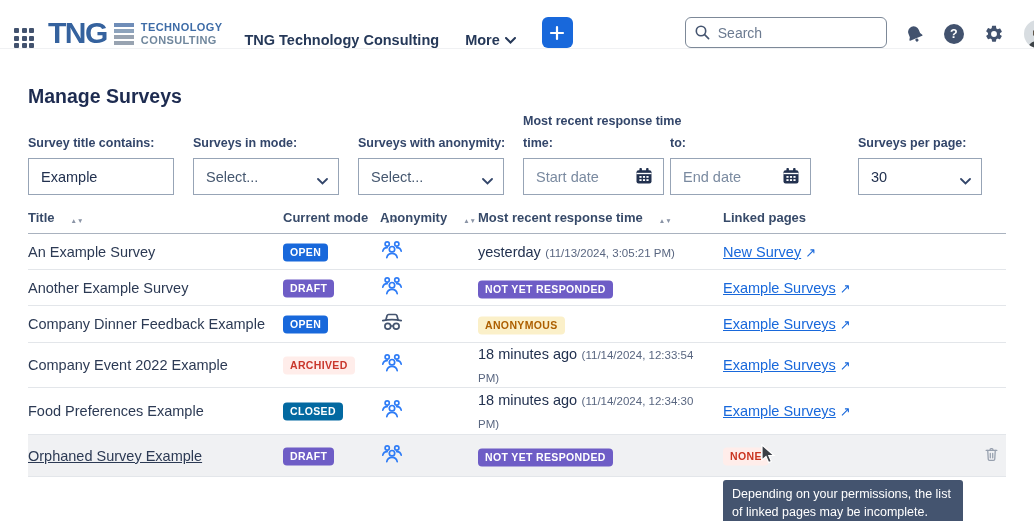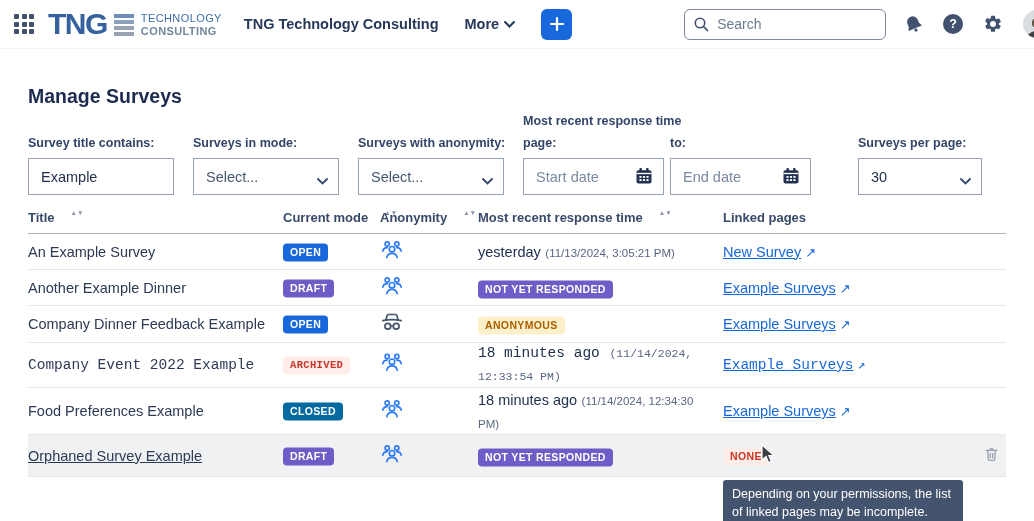--- a/index.html
+++ b/index.html
@@ -1,34 +1,34 @@
 <!DOCTYPE html>
 <html><head>
 <meta charset="utf-8">
 <style>
   * { margin:0; padding:0; box-sizing:border-box; }
   html,body { width:1034px; height:521px; background:#fff; overflow:hidden;
     font-family:"Liberation Sans", sans-serif; }
 
   
-  .topbar { height:49px; display:flex; align-items:center; padding:0 14px;
+  .topbar { height:49px; display:flex; align-items:flex-end; padding:0 14px;
     border-bottom:1px solid #f0f1f3; background:#fff; }
   .grid-icon { width:20px; height:20px; display:grid; grid-template-columns:repeat(3,1fr);
     gap:2.5px; cursor:pointer; margin-right:14px; flex:none; }
   .grid-icon i { background:#42526E; border-radius:1px; }
   .logo { display:flex; align-items:center; flex:none; cursor:pointer; }
   .logo-tng { font-size:30px; font-weight:800; color:#35629E; letter-spacing:-1.5px; line-height:1; }
   .logo-lines { display:flex; flex-direction:column; gap:2.5px; margin:2px 7px 0 7px; }
   .logo-lines i { width:20px; height:3.5px; }
   .logo-lines i:nth-child(1){background:#6F8DB8;}
   .logo-lines i:nth-child(2){background:#8DA3BC;}
   .logo-lines i:nth-child(3){background:#98A3B1;}
   .logo-lines i:nth-child(4){background:#98A3B1;}
   .logo-words { display:flex; flex-direction:column; line-height:1.15; margin-top:2px; }
-  .logo-word1 { font-size:11px; font-weight:normal; letter-spacing:.4px; color:#3E6CA7; }
+  .logo-word1 { font-size:11px; font-weight:bold; letter-spacing:.4px; color:#3E6CA7; }
   .logo-word2 { font-size:11px; font-weight:bold; letter-spacing:.4px; color:#70879D; }
   .nav-space { margin-left:22px; font-size:14.5px; font-weight:bold; color:#253858; cursor:pointer; flex:none; }
   .nav-more { margin-left:26px; font-size:14.5px; font-weight:bold; color:#253858; cursor:pointer;
     display:flex; align-items:center; gap:5px; flex:none; }
   .create-btn { margin-left:26px; width:31px; height:31px; background:#1868DB; border:none;
     border-radius:6px; color:#fff; cursor:pointer; display:flex; align-items:center;
     justify-content:center; flex:none; }
   .search-wrap { position:relative; margin-left:112px; flex:none; }
   .search-wrap input { width:202px; height:31px; border:1px solid #7D8998; border-radius:6px;
     padding:0 10px 0 32px; font-size:14px; color:#253858; outline:none;
@@ -61,32 +61,32 @@
   .fselect .sel-text { color:#45576F; white-space:nowrap; overflow:hidden; }
   .fselect .chev { position:absolute; right:10px; top:13px; pointer-events:none; }
   .date-wrap { position:absolute; top:44px; }
   .date-wrap input { position:static; width:141px; padding-right:36px; }
   .date-wrap .cal { position:absolute; right:10px; top:8px; cursor:pointer; }
 
   
   .table { position:relative; margin-top:12px; }
   .thead { position:relative; height:24px; border-bottom:1.5px solid #A9B2BF; }
   .thcell { position:absolute; top:0; font-size:13px; font-weight:bold; color:#374A69;
-    display:flex; align-items:flex-start; gap:16px; cursor:pointer; white-space:nowrap; }
+    display:flex; align-items:flex-end; gap:16px; cursor:pointer; white-space:nowrap; }
   .thcell.static { cursor:default; }
   .sort { display:inline-flex; flex-direction:column; font-size:6.5px; color:#8A94A6;
     line-height:1.05; letter-spacing:0; }
   .c-title { left:0; width:250px; }
   .c-mode  { left:255px; width:92px; }
   .c-anon  { left:352px; width:90px; }
   .c-time  { left:450px; width:218px; }
   .c-link  { left:695px; width:250px; }
 
   .trow { position:relative; border-bottom:1px solid #E3E6EA; cursor:pointer; }
-  .h36{height:36px;} .h37{height:37px;} .h45{height:45px;font-family:Liberation Mono, monospace;} .h47{height:47px;} .h42{height:42px;}
+  .h36{height:36px;} .h37{height:37px;} .h45{height:45px;} .h47{height:47px;} .h42{height:42px;}
   .trow.hovered { background:#F0F1F3; }
   .cell { position:absolute; top:50%; transform:translateY(-50%); }
   .title-text { font-size:14.5px; color:#2C3A54; }
   .trow.hovered .title-text { text-decoration:underline; }
   .time-main { font-size:14.5px; color:#22314F; }
   .time-detail { font-size:11.5px; color:#596680; }
   .cell.c-time { line-height:1.45; }
 
   .badge { display:inline-block; font-size:10.5px; font-weight:bold; letter-spacing:.35px;
     padding:3px 7px; border-radius:4px; line-height:1.15; white-space:nowrap; }
@@ -206,21 +206,21 @@
       <div class="fctrl fselect" style="left:0;">
         <span class="sel-text">Select...</span>
         <span class="chev"><svg width="11" height="7" viewBox="0 0 11 7">
               <path d="M1 1l4.5 4.5L10 1" fill="none" stroke="#33466A" stroke-width="1.8" stroke-linecap="round"></path>
             </svg></span>
       </div>
     </div>
 
     <div class="fgroup" style="left:495px;">
       <span class="flabel mrt-label">Most recent response time</span>
-      <span class="flabel" style="left:0;">page:</span>
+      <span class="flabel" style="left:0;">time:</span>
       <div class="date-wrap" style="left:0;">
         <input class="fctrl" type="text" placeholder="Start date" style="">
         <span class="cal">
           <svg width="20" height="20" viewBox="0 0 24 24">
               <rect x="3" y="5" width="18" height="16" rx="2.5" fill="#22314F"></rect>
               <rect x="6.5" y="2.5" width="3" height="5" rx="1" fill="#22314F"></rect>
               <rect x="14.5" y="2.5" width="3" height="5" rx="1" fill="#22314F"></rect>
               <rect x="4.5" y="6.5" width="15" height="3" fill="#fff" opacity="0"></rect>
               <g fill="#fff">
                 <rect x="6.5" y="12" width="2.6" height="2.2"></rect>
@@ -308,21 +308,21 @@
         <span><span class="time-main">yesterday</span> <span class="time-detail">(11/13/2024, 3:05:21 PM)</span></span>
         
       </span>
       <span class="cell c-link">
         <a class="page-link"><span>New Survey</span><span class="ext">↗</span></a>
         
       </span>
     </div>
 
     <div class="trow h36">
-      <span class="cell c-title"><span class="title-text">Another Example Dinner</span></span>
+      <span class="cell c-title"><span class="title-text">Another Example Survey</span></span>
       <span class="cell c-mode"><span class="badge draft">DRAFT</span></span>
       <span class="cell c-anon">
         <span><svg width="24" height="22" viewBox="0 0 24 22" fill="none" stroke="#2E7CF6" stroke-width="1.7" stroke-linecap="round">
               <circle cx="7.2" cy="5" r="2.1"></circle>
               <circle cx="16.8" cy="5" r="2.1"></circle>
               <path d="M2.8 12.2a4.4 4.4 0 0 1 4.4-3.6"></path>
               <path d="M21.2 12.2a4.4 4.4 0 0 0-4.4-3.6"></path>
               <circle cx="12" cy="10.2" r="2.7"></circle>
               <path d="M6.8 18.6a5.3 5.3 0 0 1 10.4 0"></path>
             </svg></span>

